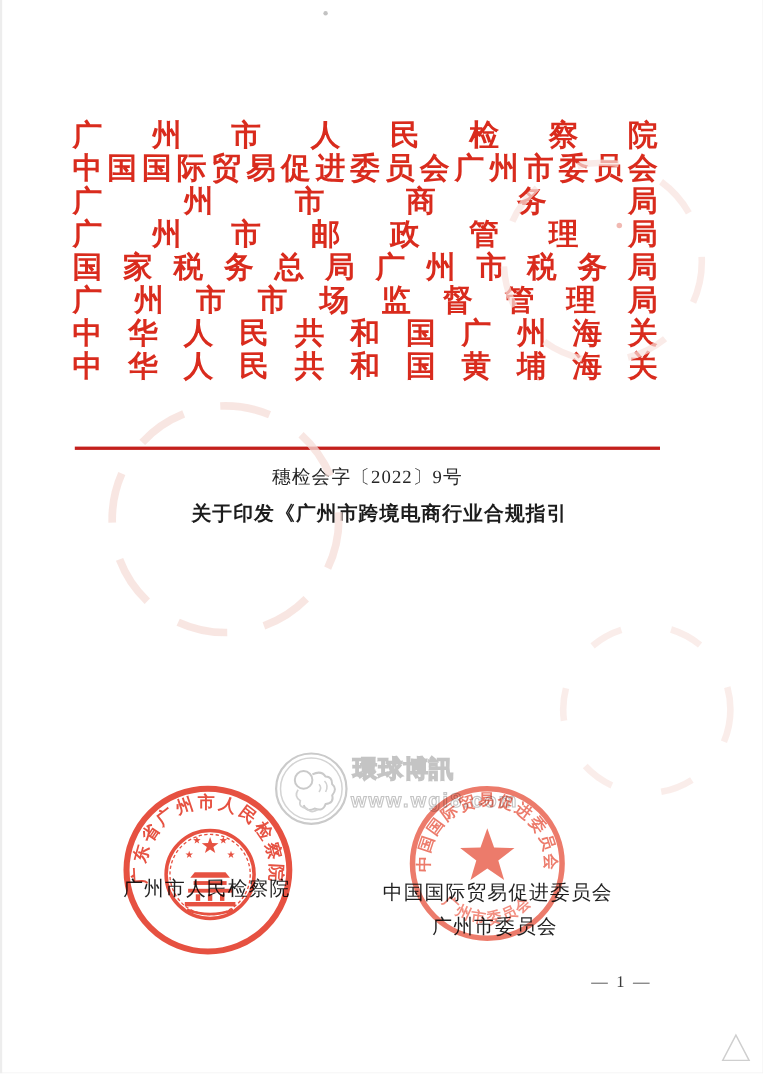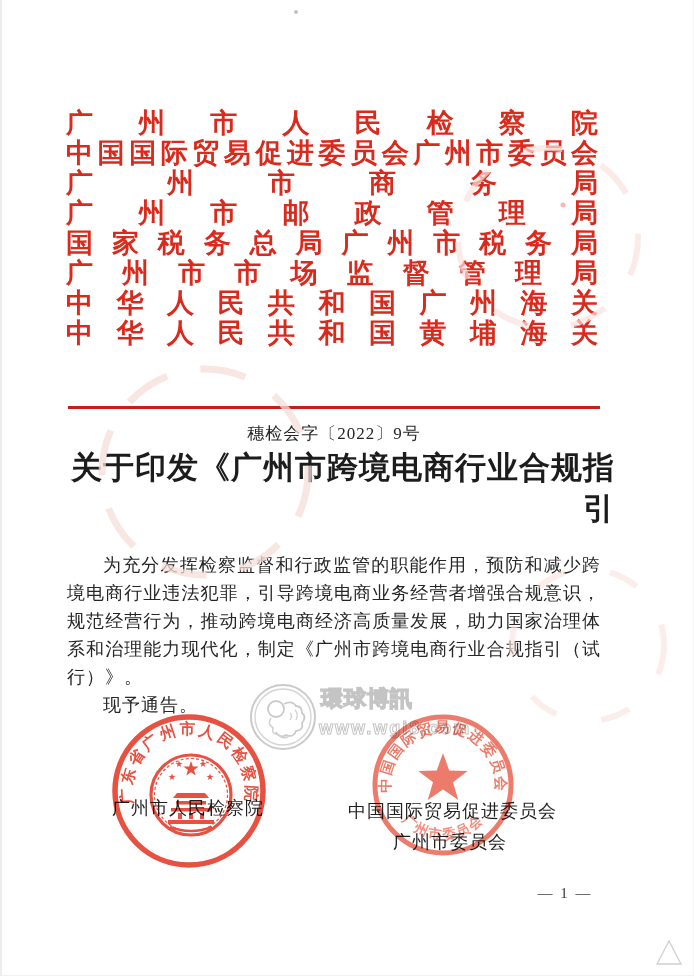--- a/index.html
+++ b/index.html
@@ -26,22 +26,22 @@
   }
   
   .doc-number{
     position:absolute;left:67px;top:374px;width:534px;text-align:center;
     font-size:17px;color:var(--text-color);letter-spacing:1px;margin-top:48px;
   }
   
   .red-rule{position:absolute;left:68px;top:406px;width:532px;height:3px;background:var(--rule-red);}
   
   .title{
-    position:absolute;left:41px;top:447px;width:574px;text-align:right;
-    font-size:31px;font-weight:bold;color:#1c1c1c;line-height:41px;letter-spacing:1px;
+    position:absolute;left:58px;top:447px;width:574px;text-align:center;
+    font-size:18px;font-weight:bold;color:#1c1c1c;line-height:41px;letter-spacing:1px;
   }
   
   .body-text{
     position:absolute;left:67px;top:551px;width:534px;
     font-size:18px;line-height:28px;letter-spacing:1px;color:var(--text-color);
     text-align:justify;
   }
   .body-text p{text-indent:2em;margin:0;}
   
   .watermark{position:absolute;left:245px;top:680px;width:220px;height:75px;z-index:3;}
@@ -190,24 +190,20 @@
   </div>
 
   <div class="doc-number">穗检会字〔2022〕9号</div>
 
   <div class="red-rule"></div>
 
   <div class="title">
     <div>关于印发《广州市跨境电商行业合规指引</div>
   </div>
 
-  <div class="body-text">
-    <p>为充分发挥检察监督和行政监管的职能作用，预防和减少跨境电商行业违法犯罪，引导跨境电商业务经营者增强合规意识，规范经营行为，推动跨境电商经济高质量发展，助力国家治理体系和治理能力现代化，制定《广州市跨境电商行业合规指引（试行）》。</p>
-    <p>现予通告。</p>
-  </div>
 
   <div class="watermark">
     <svg class="wm-lion" width="76" height="70" viewBox="0 0 76 70">
       <ellipse cx="38" cy="35" rx="32" ry="32" fill="none" stroke="#cacaca" stroke-width="2"></ellipse>
       <ellipse cx="38" cy="35" rx="28" ry="28" fill="none" stroke="#d4d4d4" stroke-width="1.4"></ellipse>
       <circle cx="31" cy="27" r="8" fill="none" stroke="#cacaca" stroke-width="1.8"></circle>
       <path d="M39 22 q8 -4 12 2 q6 0 6 7 q5 4 0 10 q2 7 -6 8 q-2 7 -10 4 q-7 4 -10 -3" fill="none" stroke="#cacaca" stroke-width="1.8"></path>
       <path d="M26 36 q-4 6 2 10 q-2 6 6 7 q4 5 10 1" fill="none" stroke="#d2d2d2" stroke-width="1.6"></path>
       <path d="M45 31 q3 3 0 7 M50 28 q4 4 1 10" fill="none" stroke="#d2d2d2" stroke-width="1.4"></path>
     </svg>

